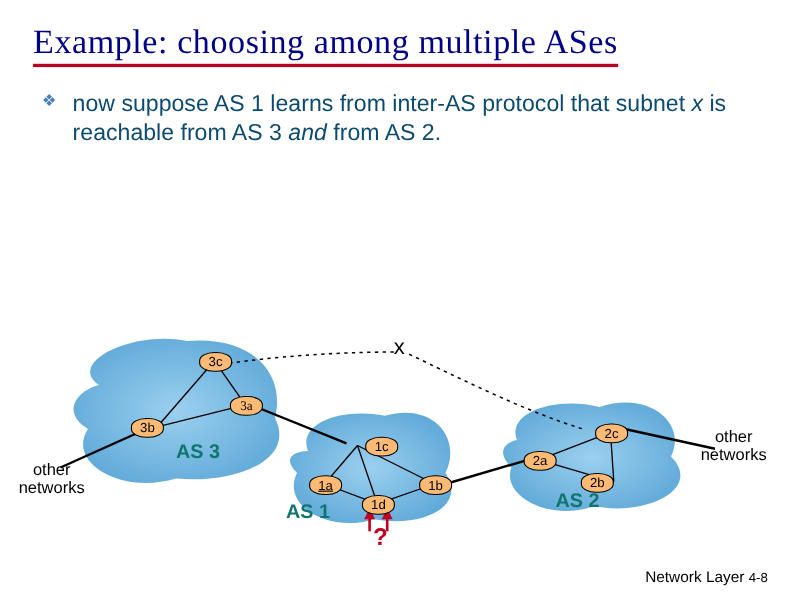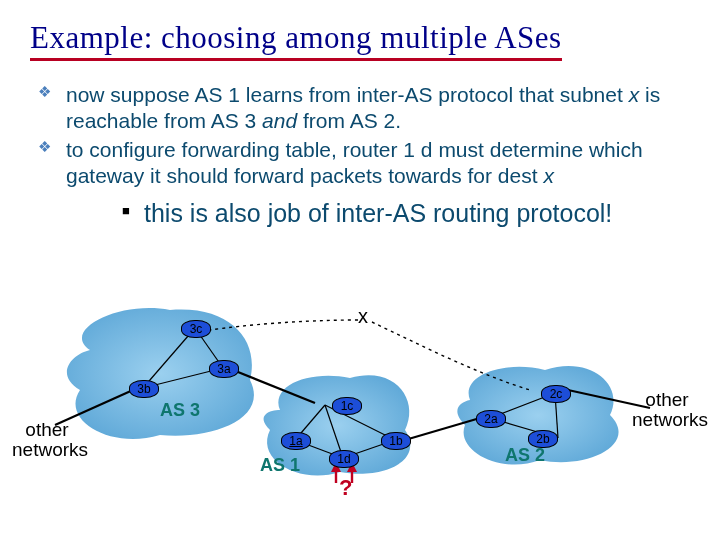--- a/index.html
+++ b/index.html
@@ -92,21 +92,21 @@
     width: 720px;
     height: 220px;
   }
 
   .router {
     position: absolute;
     width: 28px;
     height: 16px;
     border: 1px solid #000;
     border-radius: 14px / 8px;
-    background: #1d4ed8;
+    background: #fdba74;
     display: flex;
     align-items: center;
     justify-content: center;
     font-size: 12px;
     font-family: Arial, sans-serif;
   }
 
   .as-label {
     position: absolute;
     font-size: 18px;
@@ -115,21 +115,21 @@
   }
 
   .x-label {
     position: absolute;
     font-size: 20px;
   }
 
   .side-label {
     position: absolute;
     width: 70px;
-    font-size: 19px;
+    font-size: 15px;
     color: #000;
     line-height: 1.05;
     text-align: center;
   }
 
   .footer {
     position: absolute;
     right: 22px;
     bottom: 8px;
     font-size: 14px;
@@ -149,26 +149,20 @@
 </head>
 <body>
 
 <div class="slide">
 
   <div class="title">Example: choosing among multiple ASes</div>
 
   <ul class="bullets">
     <li>
       <span>now suppose AS 1 learns from inter-AS protocol that subnet </span><span class="italic-x">x</span><span> is reachable from AS 3 </span><span class="and-em">and</span><span> from AS 2.</span>
-    </li>
-    <li>
-      <span>to configure forwarding table, router 1 d must determine which gateway it should forward packets towards for dest </span><span class="italic-x">x</span>
-      <ul class="sub-bullets">
-        <li>this is also job of inter-AS routing protocol!</li>
-      </ul>
     </li>
   </ul>
 
   <div class="diagram">
     <svg class="diagram-svg" viewBox="0 0 720 220">
       <defs>
         <radialGradient id="blob" cx="50%" cy="50%" r="60%">
           <stop offset="0%" stop-color="#9bd0ef"></stop>
           <stop offset="100%" stop-color="#5da7d7"></stop>
         </radialGradient>
@@ -203,22 +197,22 @@
       <path d="M358 30 C300 30 245 35 210 40" stroke="#000" stroke-width="1.4" stroke-dasharray="3 4" fill="none"></path>
       <path d="M372 32 C420 55 480 85 530 100" stroke="#000" stroke-width="1.4" stroke-dasharray="3 4" fill="none"></path>
 
       <line x1="336" y1="193" x2="336" y2="175" stroke="#c00020" stroke-width="2.4"></line>
       <polygon points="336,172 331,182 341,182" fill="#c00020"></polygon>
       <line x1="352" y1="193" x2="352" y2="175" stroke="#c00020" stroke-width="2.4"></line>
       <polygon points="352,172 347,182 357,182" fill="#c00020"></polygon>
     </svg>
 
     <div class="router" style="left:181px; top:30px;">3c</div>
-    <div class="router" style="left:209px; top:70px;">3a</div>
-    <div class="router" style="left:129px; top:90px;">3b</div>
+    <div class="router" style="left:209px; top:70px;font-family:Liberation Serif, serif;">3a</div>
+    <div class="router" style="left:119px; top:90px;">3b</div>
 
     <div class="router" style="left:317px; top:107px;margin-left:15px;">1c</div>
     <div class="router" style="left:281px; top:142px;text-decoration:underline;">1a</div>
     <div class="router" style="left:329px; top:160px;">1d</div>
     <div class="router" style="left:381px; top:142px;">1b</div>
 
     <div class="router" style="left:476px; top:120px;">2a</div>
     <div class="router" style="left:541px; top:95px;">2c</div>
     <div class="router" style="left:528px; top:140px;">2b</div>
 
@@ -229,14 +223,18 @@
     <div class="x-label" style="left:358px; top:15px;">x</div>
 
     <div class="side-label" style="left:12px; top:130px; white-space:pre-line;">other
 networks</div>
     <div class="side-label" style="left:632px; top:100px; white-space:pre-line;">other
 networks</div>
 
     <div class="qmark" style="left:339px; top:185px;">?</div>
   </div>
 
+  <div class="footer">
+    <span>Network Layer</span>
+    <span class="pg">4-8</span>
+  </div>
 
 </div>
 
 </body></html>

